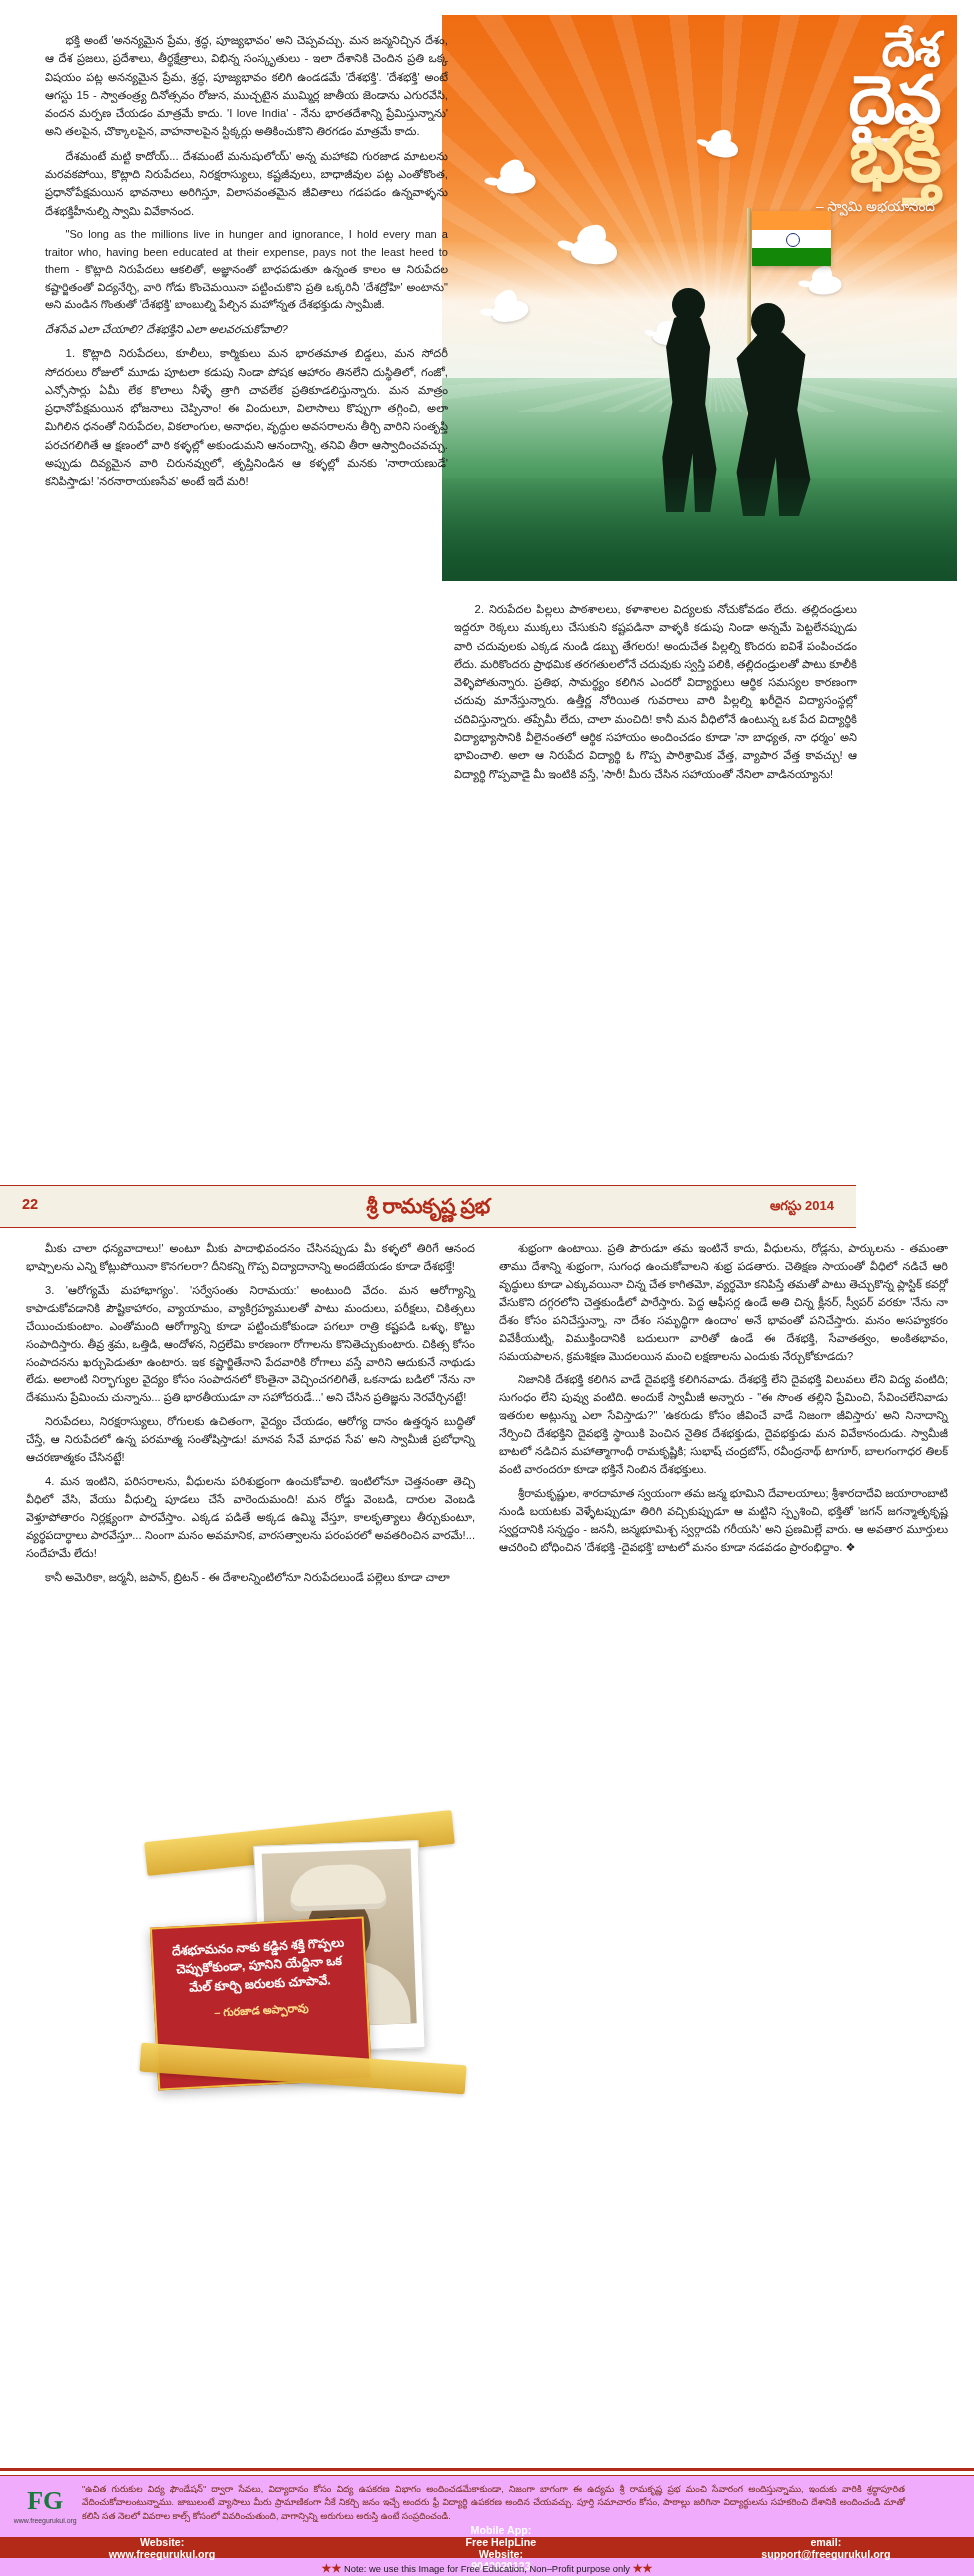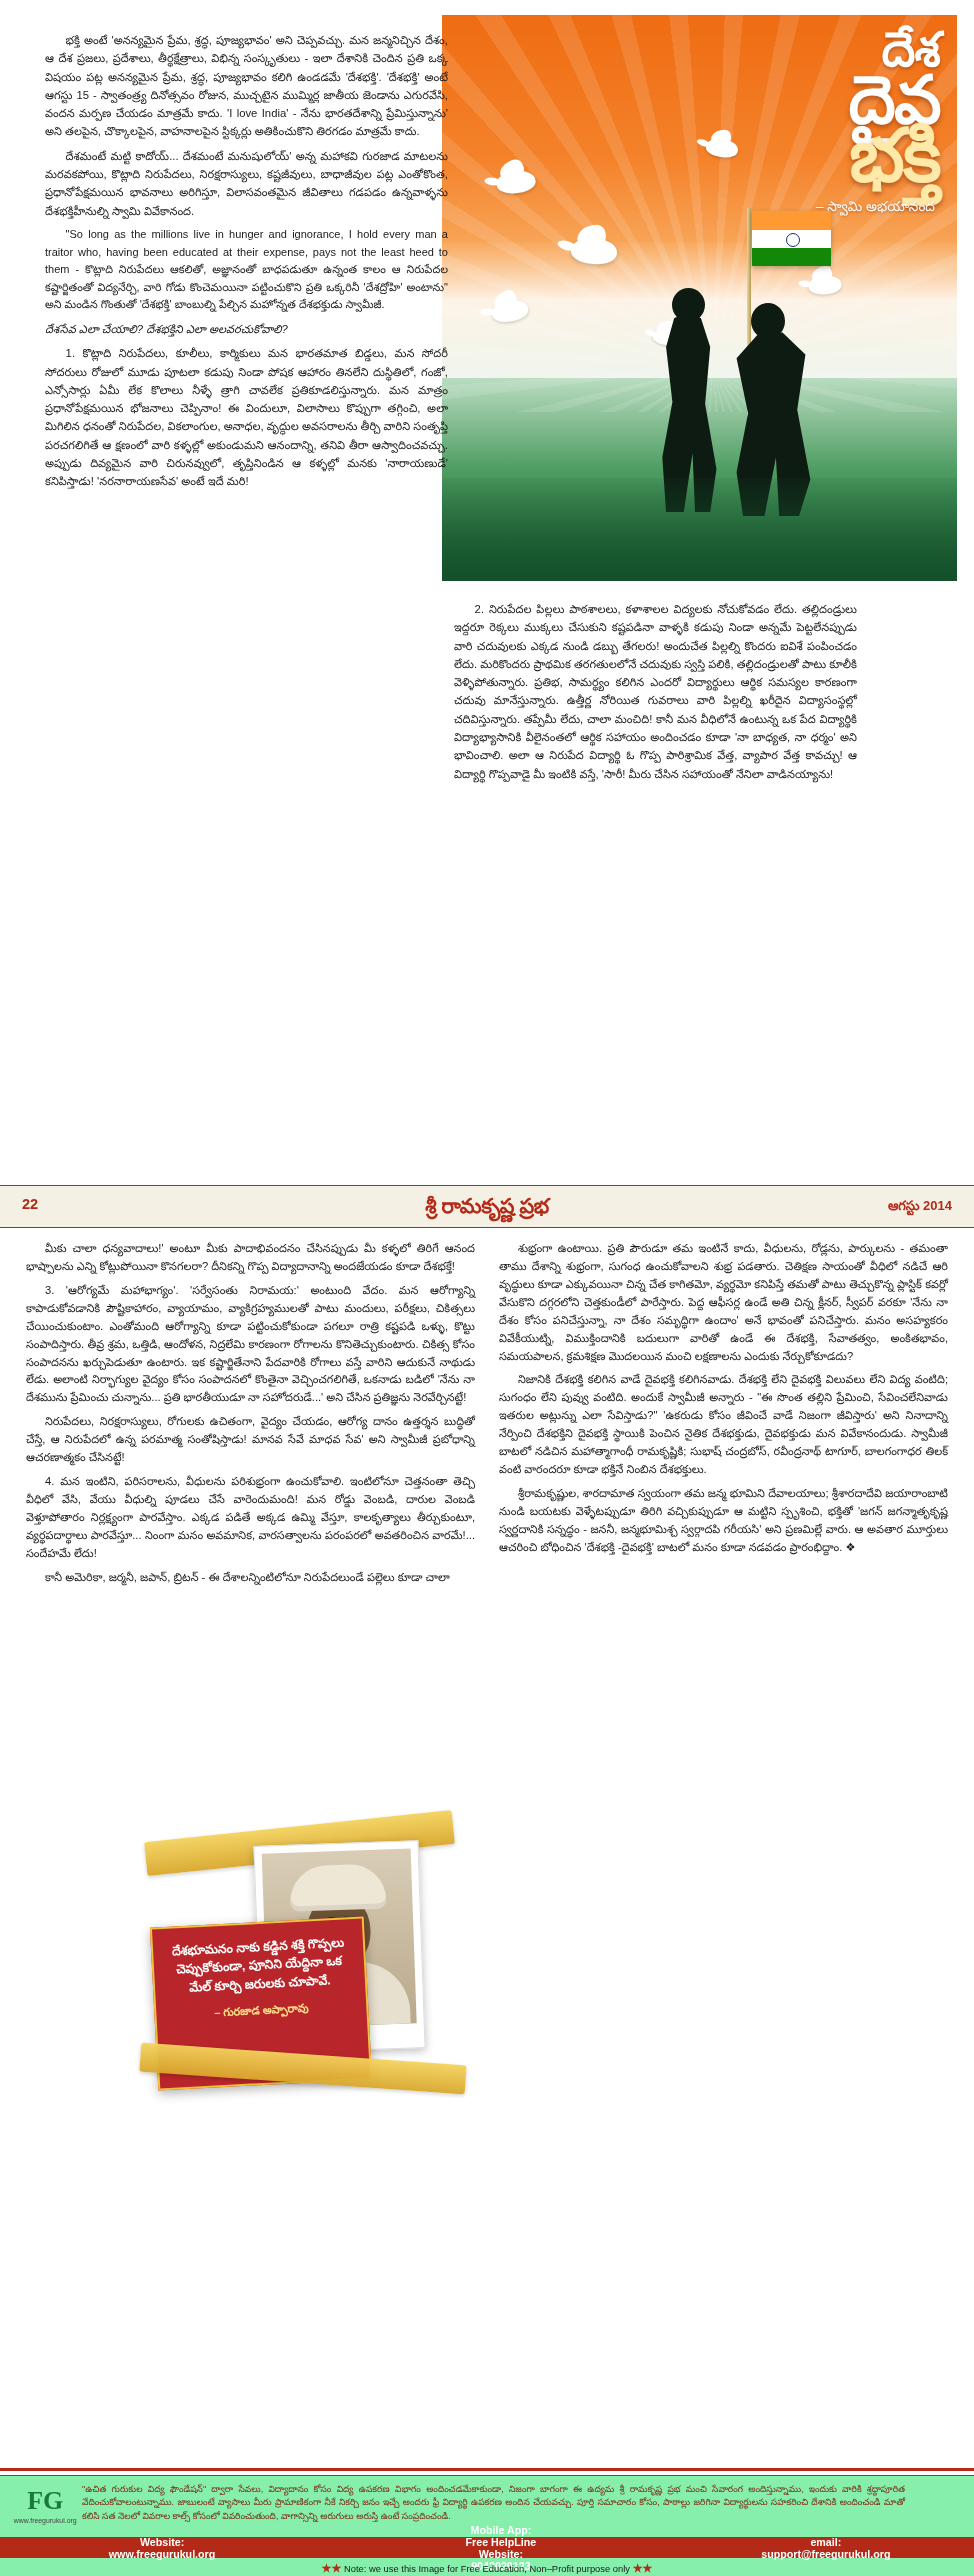--- a/index.html
+++ b/index.html
@@ -189,21 +189,21 @@
   }
   .ground{
     position:absolute;left:0;bottom:0;width:100%;height:103px;
     background:linear-gradient(180deg,rgba(20,80,40,.1),#14502a);
   }
 
   
   .band{
     position:absolute;
     left:0; top:1185px;
-    width:974px;height:41px;
+    width:856px;height:41px;
     background:#f5f0e4;
     border-top:1.7px solid #b42a18;
     border-bottom:1.7px solid #b42a18;
   }
   .band .pageno{
     position:absolute;left:22px;top:10.3px;
     font-size:14.6px;font-weight:bold;color:#b42a18;
   }
   .band .masthead{
     position:absolute;left:0;right:0;top:7.7px;text-align:center;
@@ -304,21 +304,21 @@
     transform:rotate(4deg);
     opacity:.95;border-radius:2.6px;
     box-shadow:0 1.7px 4.3px rgba(0,0,0,.2);
   }
 
   
   .footer{
     position:absolute;
     left:0; top:2475px;
     width:974px;height:101px;
-    background:#86efac;
+    background:#f0abfc;
     border-top:1.7px solid #b42a18;
   }
   .footer .fnote{
     position:absolute;left:82px;top:6.9px;width:823px;
     font-size:9px;line-height:1.5;color:#7a2b12;text-align:justify;
   }
   .footer .logo{
     position:absolute;left:13.7px;top:12px;width:63px;height:57px;
     text-align:center;
   }

